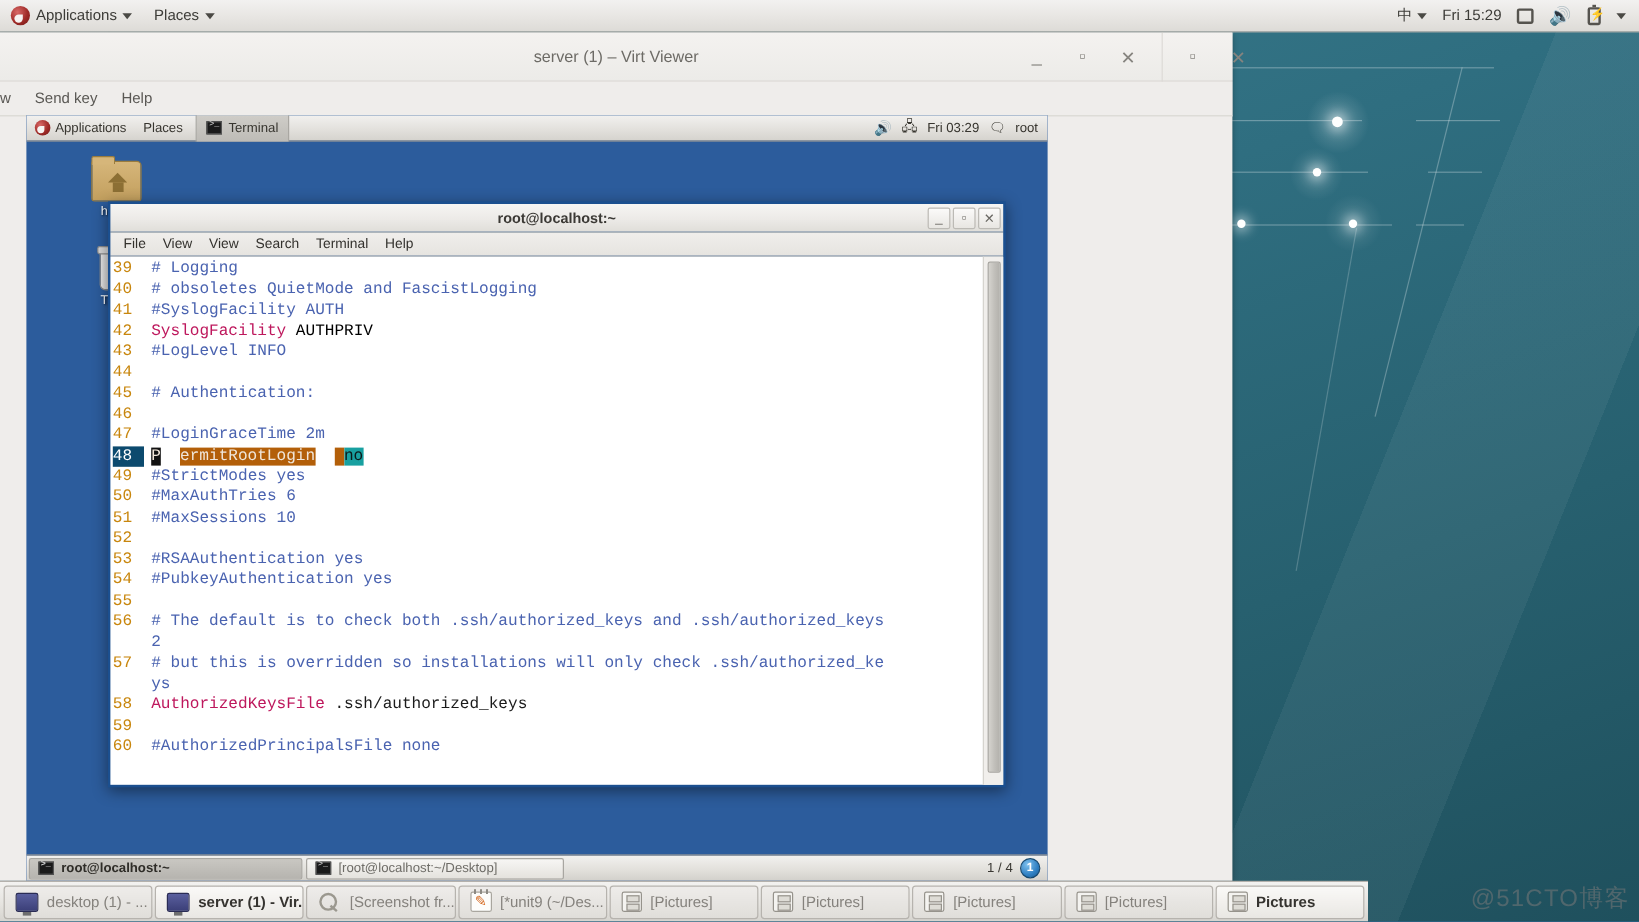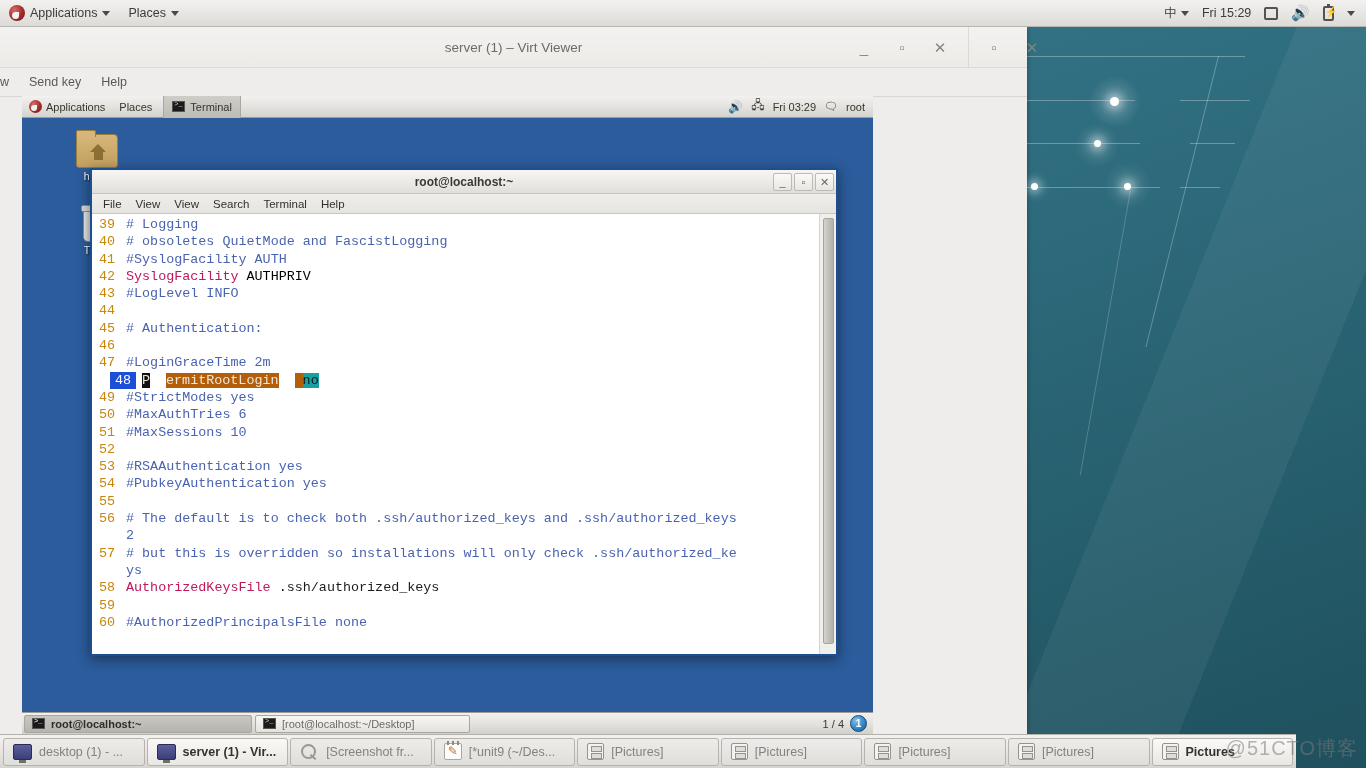--- a/index.html
+++ b/index.html
@@ -177,47 +177,47 @@
   }
   .tmenu { padding:0 7px; height:20px; display:flex; align-items:center; }
   #term-body {
     position:relative; height:440px; background:#ffffff; display:flex;
   }
   #term-text {
     flex:1; padding:2px 0 0 2px; overflow:hidden;
     font-family:"Liberation Mono","DejaVu Sans Mono",monospace;
     font-size:13.4px; line-height:17.3px; white-space:pre;
   }
-  .ln { color:#c8860d; display:inline-block; width:26px; text-align:center;
+  .ln { color:#c8860d; display:inline-block; width:26px; text-align:left;
         margin-right:6px; }
   .cmt { color:#4a63b0; }
   .kw  { color:#be185d; }
   .val { color:#000000; }
   .plain { color:#1b1b1b; }
   .row { height:17.3px; }
-  .row.cur .ln { background:#1d4ed8; color:#ffffff;margin-left:16px; }
+  .row.cur .ln { background:#0c4a6e; color:#ffffff; }
   .cur-text { background:#b35f09; color:#f0e6da;margin-left:16px; }
   .cur-block { background:#111111; color:#f0e6da; }
   .cur-val { background:#18a0a0; color:#0b1a1a; }
   #term-scroll { width:17px; background:#f1efec; border-left:1px solid #d6d4cf;
                  position:relative; }
   #term-thumb { position:absolute; left:3px; top:4px; width:11px; height:426px;
                 background:linear-gradient(90deg,#d5d3ce 0%,#c2c0bb 50%,#b3b1ac 100%);
                 border:1px solid #a7a5a0; border-radius:2px; }
   #term-status {
     height:20px; background:#ffffff; display:flex; align-items:center;
     font-family:"Liberation Mono","DejaVu Sans Mono",monospace;
     font-size:13px; color:#111; position:relative; padding-left:2px;
   }
   #st-pos { position:absolute; left:560px; }
   #st-pct { position:absolute; left:685px; }
 
   
   #host-taskbar {
-    position:absolute; left:0; bottom:0; width:1296px; height:34px;
+    position:absolute; left:0; bottom:0; width:1140px; height:34px;
     background:linear-gradient(180deg,#f3f2f0 0%,#e6e4e0 55%,#d6d4cf 100%);
     border-top:1px solid #b4b1ac; display:flex; align-items:center;
     padding:0 3px; gap:2px; z-index:50;
   }
   .host-task {
     display:flex; align-items:center; gap:7px; height:28px;
     border:1px solid #b6b3ae; border-radius:3px; padding:0 9px;
     background:linear-gradient(180deg,#faf9f7 0%,#e9e7e3 100%);
     font-size:12.5px; color:#35332f; white-space:nowrap; overflow:hidden;
     flex:1 1 0; min-width:0;

